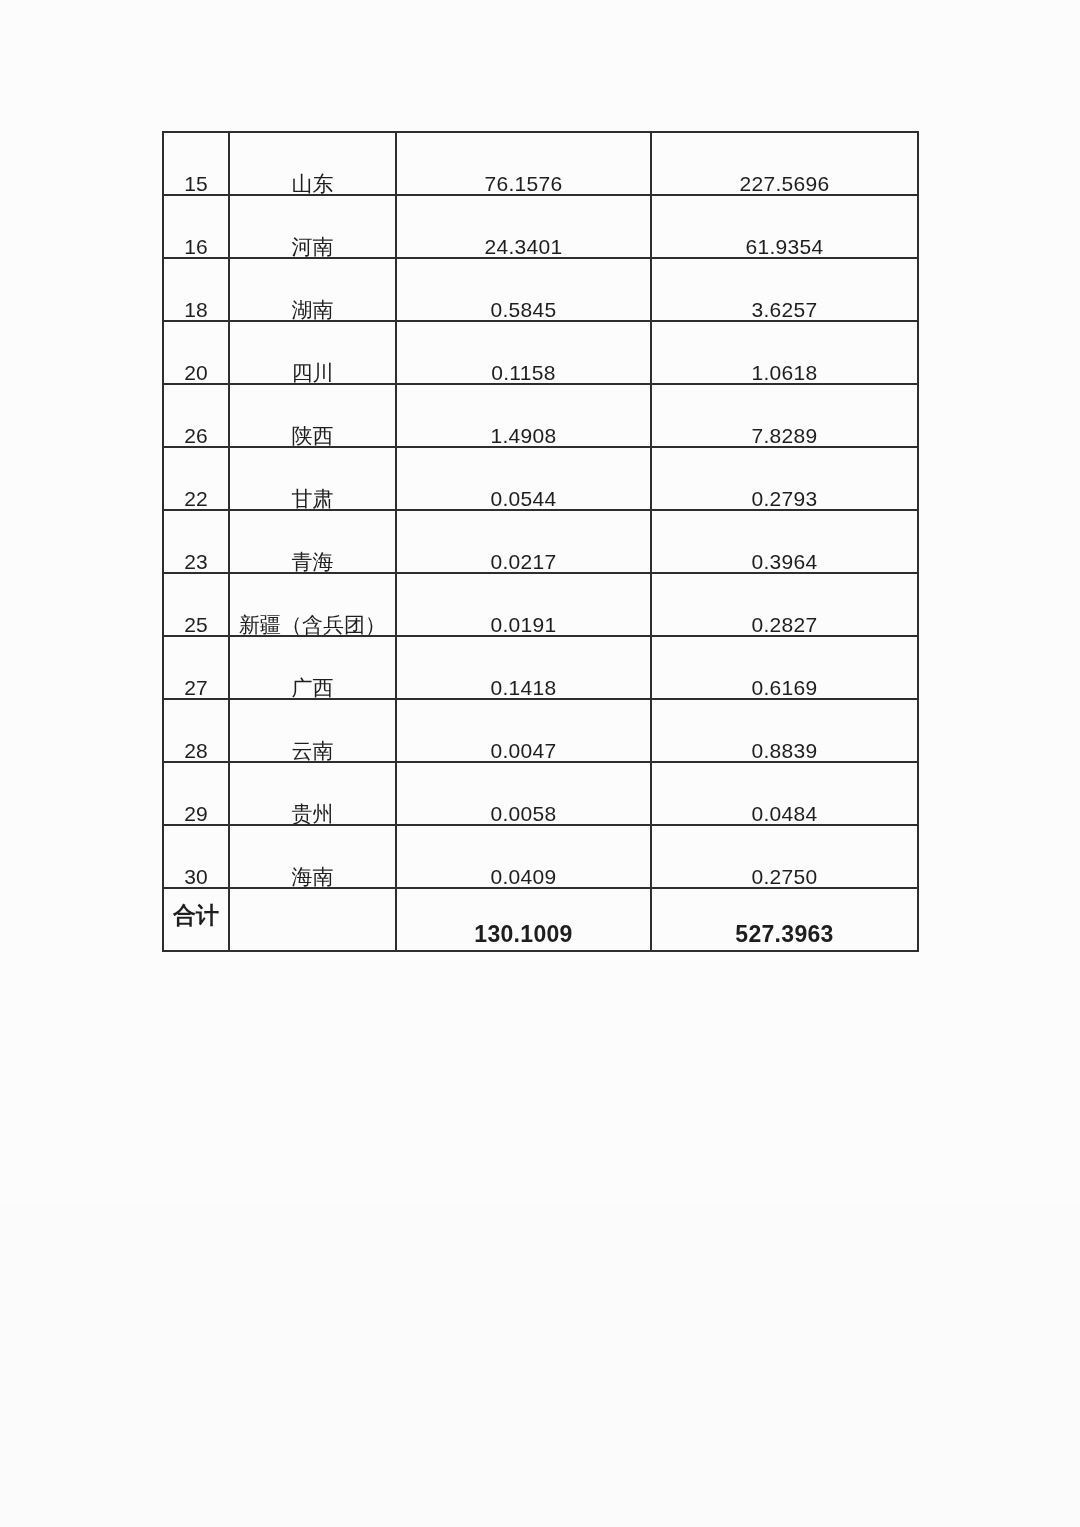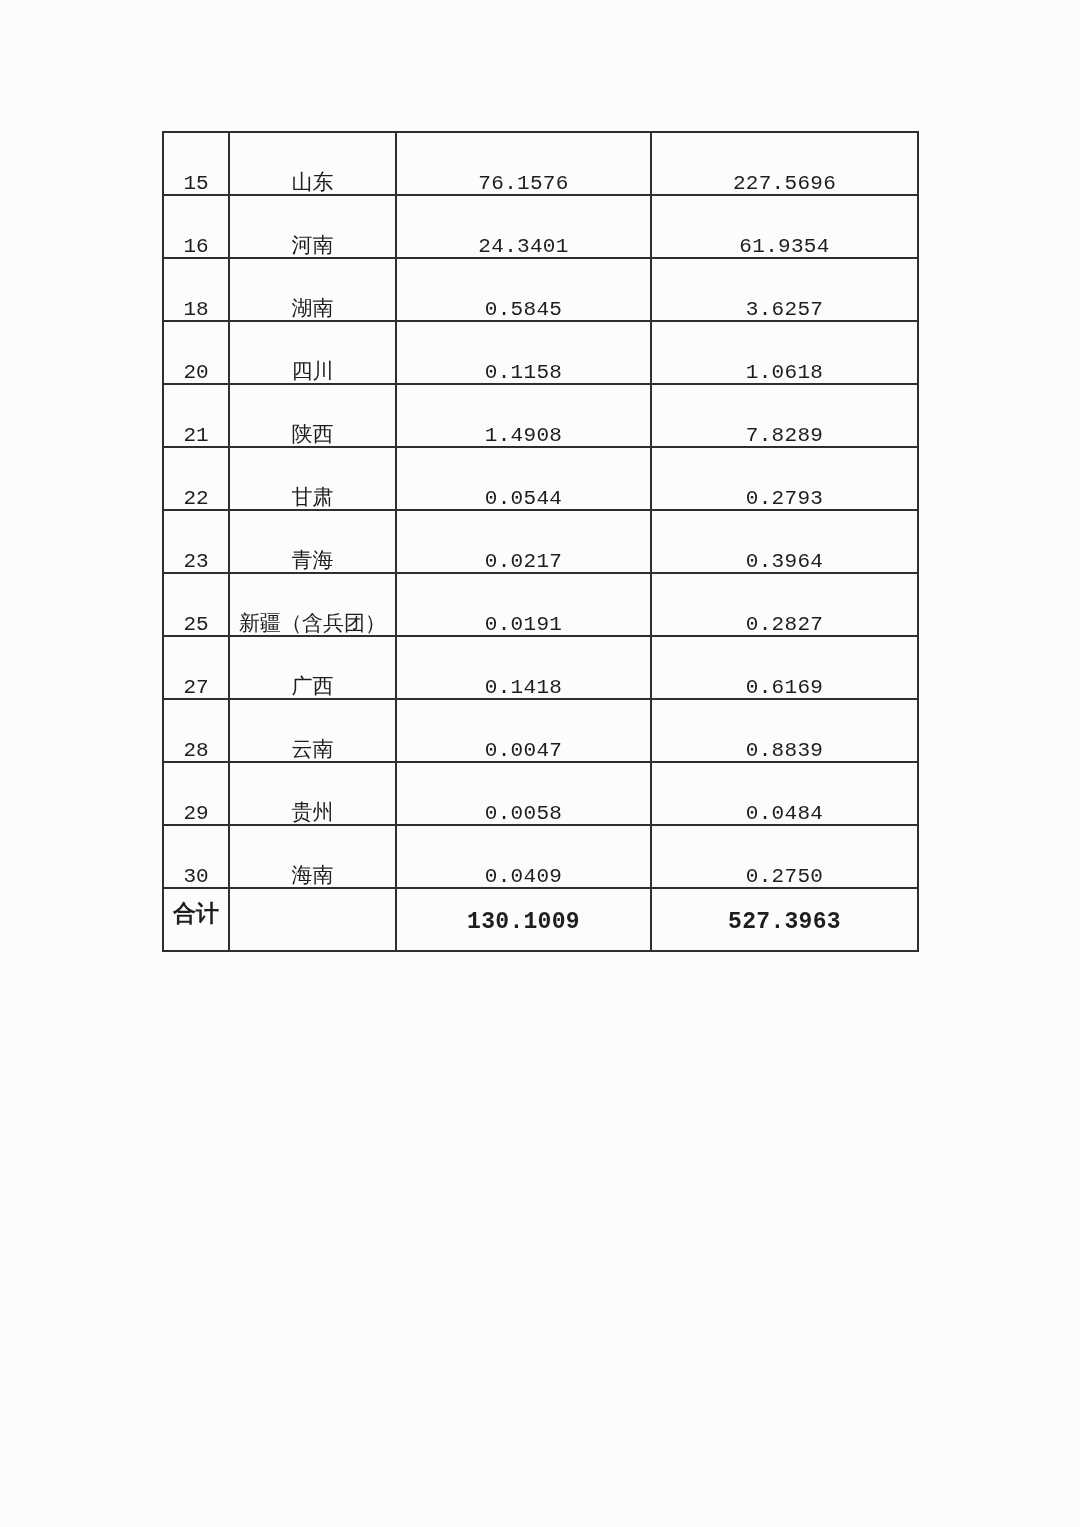--- a/index.html
+++ b/index.html
@@ -5,21 +5,21 @@
   html, body {
     margin: 0;
     padding: 0;
     background: #fbfbfb;
   }
   .page {
     position: relative;
     width: 1080px;
     height: 1205px;
     background: #fcfcfc;
-    font-family: Liberation Mono, monospace;
+    font-family: Liberation Sans, sans-serif;
     color: #1e1e1e;
     overflow: hidden;
   }
   table.doc-table {
     position: absolute;
     left: 162px;
     top: 131px;
     border-collapse: collapse;
     table-layout: fixed;
   }
@@ -50,21 +50,21 @@
   }
   tr.total-row td {
     font-weight: bold;
   }
   tr.total-row td.cell-idx {
     font-size: 23px;
     padding-bottom: 23px;
   }
   tr.total-row td.cell-val {
     font-size: 23px;
-    padding-bottom: 16px;
+    padding-bottom: 4px;
     text-align: center;
   }
 </style>
 </head>
 <body>
 
 <div class="page">
   <table class="doc-table">
     <colgroup>
       <col style="width:66px">
@@ -91,21 +91,21 @@
           <td class="cell-val">0.5845</td>
           <td class="cell-val">3.6257</td>
         </tr>
         <tr>
           <td class="cell-idx">20</td>
           <td class="cell-region">四川</td>
           <td class="cell-val">0.1158</td>
           <td class="cell-val">1.0618</td>
         </tr>
         <tr>
-          <td class="cell-idx">21</td>
+          <td class="cell-idx">26</td>
           <td class="cell-region">陕西</td>
           <td class="cell-val">1.4908</td>
           <td class="cell-val">7.8289</td>
         </tr>
         <tr>
           <td class="cell-idx">22</td>
           <td class="cell-region">甘肃</td>
           <td class="cell-val">0.0544</td>
           <td class="cell-val">0.2793</td>
         </tr>

